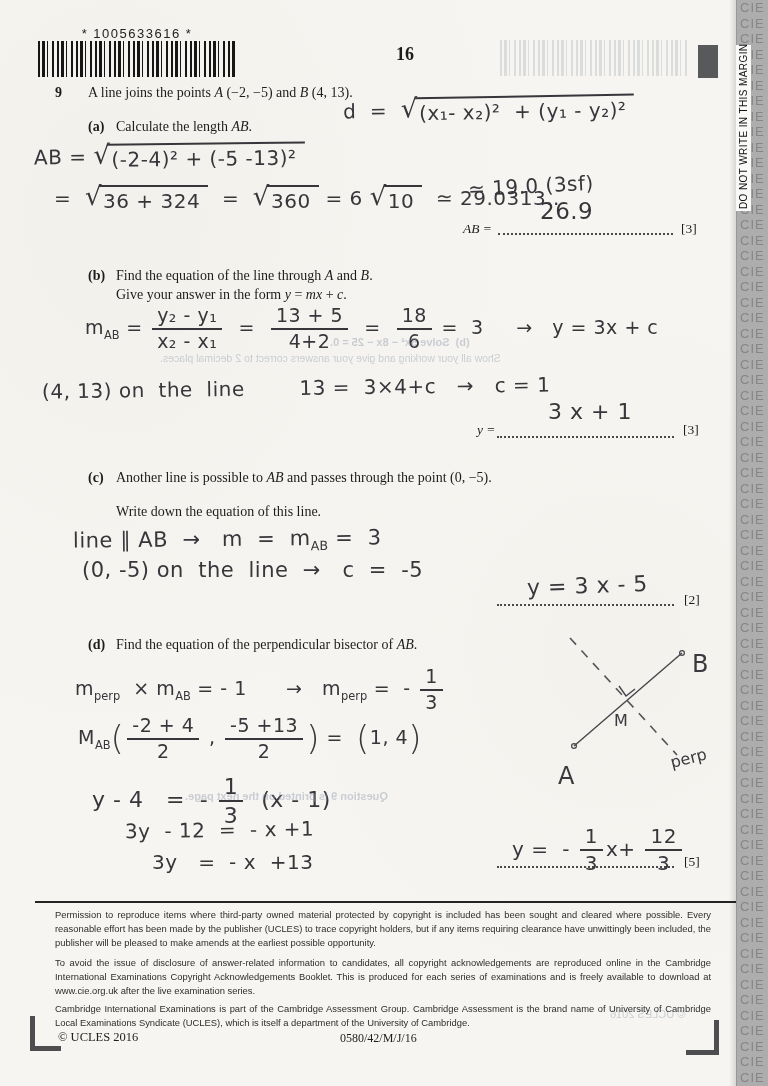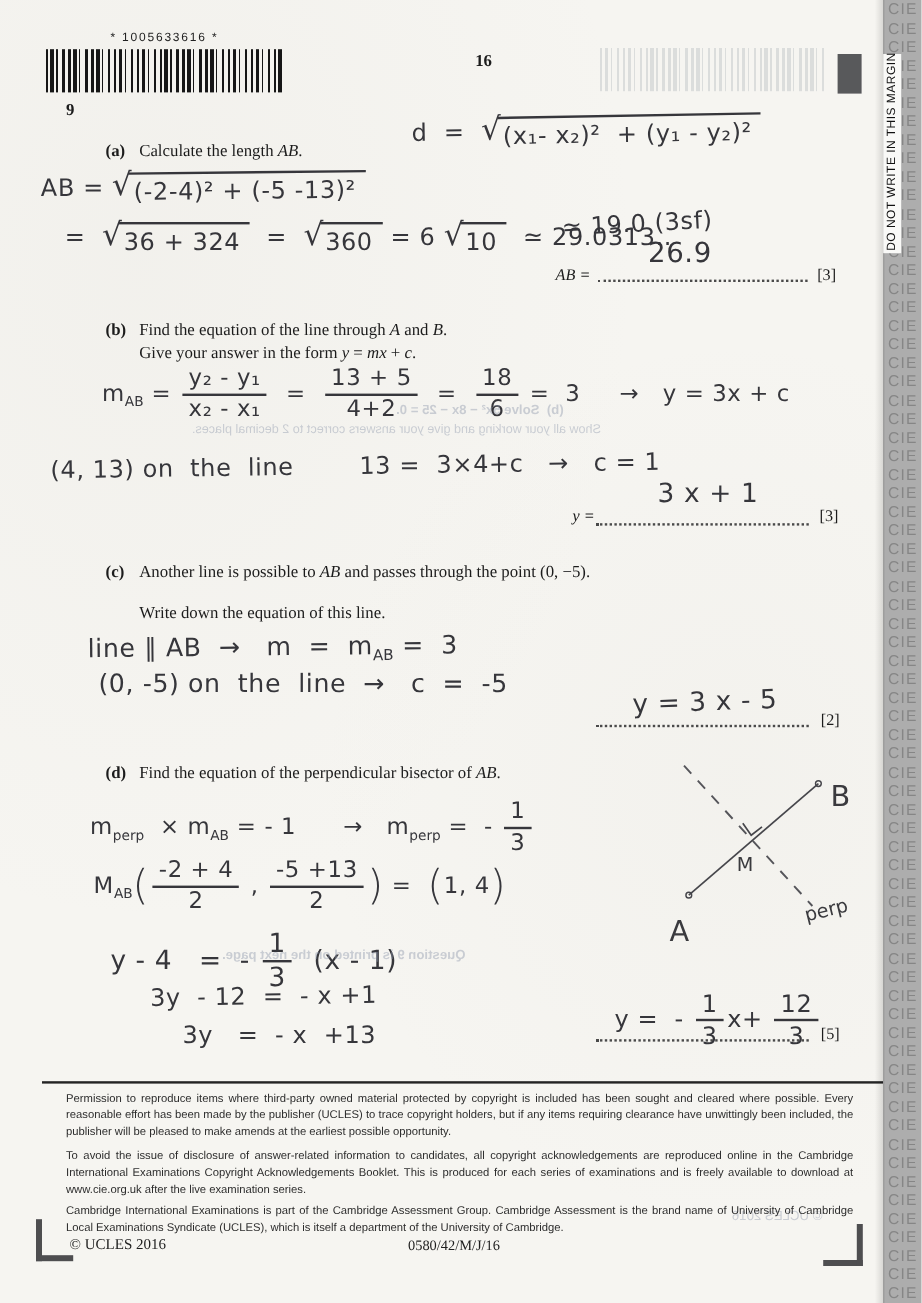--- a/index.html
+++ b/index.html
@@ -9,27 +9,27 @@
       radial-gradient(ellipse at 15% 20%, rgba(205,202,194,.10), transparent 45%),
       radial-gradient(ellipse at 80% 60%, rgba(205,202,194,.08), transparent 40%);
     font-family:"Liberation Serif",serif;color:#1d1d1d;}
   .abs{position:absolute;}
   
   .printed{position:absolute;font-family:"Liberation Serif",serif;color:#1c1c1c;font-size:14px;white-space:pre;}
   .printed .it,.it{font-style:italic;}
   .bold{font-weight:bold;}
   
   .serial{position:absolute;left:62px;top:26px;width:150px;text-align:center;
-    font-family:"Liberation Sans",sans-serif;font-size:10px;letter-spacing:1.5px;color:#222;}
+    font-family:"Liberation Sans",sans-serif;font-size:13px;letter-spacing:1.5px;color:#222;}
   .barcode{position:absolute;left:38px;top:41px;width:197px;height:36px;
     background:repeating-linear-gradient(90deg,#161616 0 2px,transparent 2px 4px,#161616 4px 7px,transparent 7px 9px,#161616 9px 10px,transparent 10px 14px,#161616 14px 16px,transparent 16px 19px);}
   .ghost-barcode{position:absolute;left:500px;top:40px;width:190px;height:36px;opacity:.13;filter:blur(.4px);
     background:repeating-linear-gradient(90deg,#30415a 0 2px,transparent 2px 4px,#30415a 4px 7px,transparent 7px 9px,#30415a 9px 10px,transparent 10px 14px,#30415a 14px 16px,transparent 16px 19px);}
   .corner-square-top{position:absolute;left:698px;top:45px;width:20px;height:33px;background:#58595b;}
-  .page-number{left:396px;top:44px;font-size:14px;font-weight:bold;}
+  .page-number{left:396px;top:44px;font-size:18px;font-weight:bold;}
   
   .hw{position:absolute;font-family:"DejaVu Sans",sans-serif;color:#36363b;white-space:pre;letter-spacing:.5px;}
   .hw .sub,.sub{font-size:.6em;vertical-align:-.4em;letter-spacing:0;}
   .frac{display:inline-flex;flex-direction:column;align-items:center;vertical-align:middle;margin:0 3px;line-height:1.05;}
   .frac .num{padding:0 5px 2px;border-bottom:2px solid currentColor;}
   .frac .den{padding-top:2px;}
   .sqrt{display:inline-flex;align-items:flex-start;}
   .sqrt .rad{font-size:1.3em;line-height:.85;margin-right:-3px;}
   .sqrt .body{border-top:2px solid currentColor;padding:2px 8px 0 4px;}
   .big{font-size:1.8em;font-weight:300;vertical-align:middle;line-height:.8;}
@@ -64,20 +64,21 @@
 
 <div class="page">
 
   <div class="serial">* 1005633616 *</div>
   <div class="barcode"></div>
   <div class="ghost-barcode"></div>
   <div class="corner-square-top"></div>
   <div class="printed page-number">16</div>
 
   <div class="printed bold" style="left:55px;top:85px;">9</div>
+  <div class="printed" style="left:88px;top:85px;"><span>A line joins the points </span><span class="it">A</span><span> (−2, −5) and </span><span class="it">B</span><span> (4, 13).</span></div>
 
   <div class="printed bold" style="left:88px;top:119px;">(a)</div>
   <div class="printed" style="left:116px;top:119px;"><span>Calculate the length </span><span class="it">AB</span><span>.</span></div>
 
   <div class="hw" style="left:343px;top:96px;font-size:20px;transform:rotate(-1deg);"><span>d  =  </span><span class="sqrt"><span class="rad">√</span><span class="body">(x₁- x₂)²  + (y₁ - y₂)²</span></span></div>
   <div class="hw" style="left:34px;top:143px;font-size:20px;transform:rotate(-0.6deg);"><span>AB = </span><span class="sqrt"><span class="rad">√</span><span class="body">(-2-4)² + (-5 -13)²</span></span></div>
   <div class="hw" style="left:54px;top:185px;font-size:20px;"><span>=  </span><span class="sqrt"><span class="rad">√</span><span class="body">36 + 324</span></span><span>  =  </span><span class="sqrt"><span class="rad">√</span><span class="body">360</span></span><span> = 6 </span><span class="sqrt"><span class="rad">√</span><span class="body">10</span></span><span>  ≃ 29.0313..</span></div>
   <div class="hw" style="left:468px;top:174px;font-size:20px;transform:rotate(-3deg);">≃ 19.0 (3sf)</div>
 
   <div class="ansprefix" style="left:463px;top:221px;">AB =</div>

